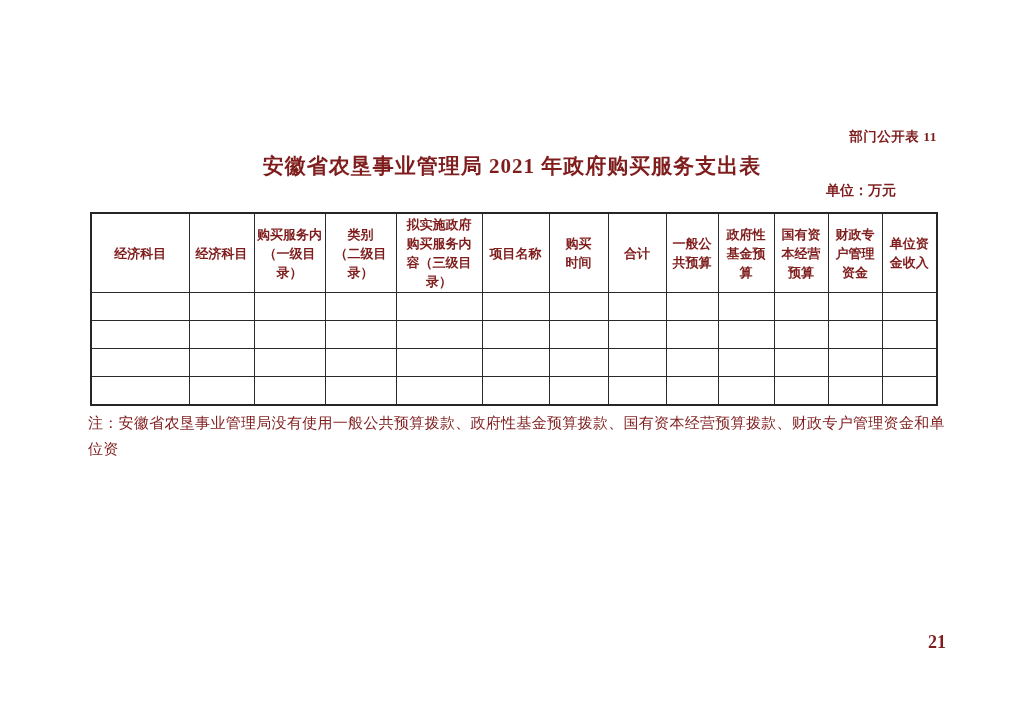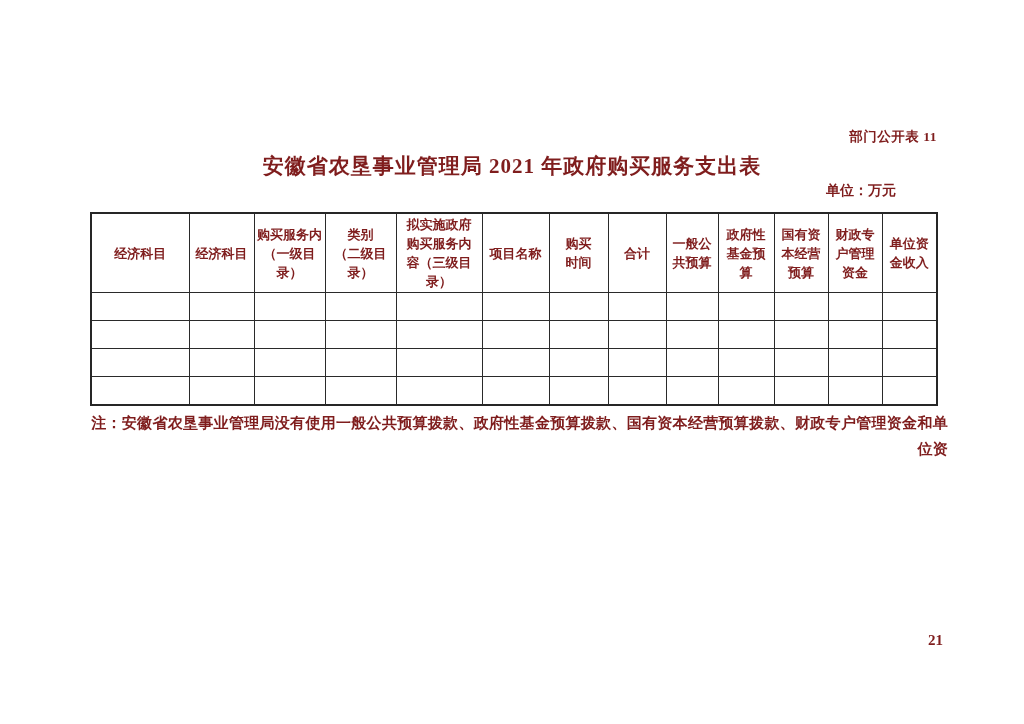--- a/index.html
+++ b/index.html
@@ -66,30 +66,29 @@
     white-space: pre-line;
   }
   tr.header-row { height: 76px; }
   tr.data-row   { height: 28px; }
   .note {
     position: absolute;
     top: 410px;
     left: 88px;
     width: 860px;
     font-size: 15px;
-    font-weight: bold;
+    font-weight: normal;
     line-height: 26px;
     letter-spacing: 0.3px;
-    text-align: right;
   }
   .page-number {
     position: absolute;
     top: 632px;
     left: 928px;
-    font-size: 15px;
+    font-size: 18px;
     font-weight: bold;
   }
 </style>
 </head>
 <body>
 
 <div class="page">
 
   <div class="corner-label">部门公开表 11</div>
 

